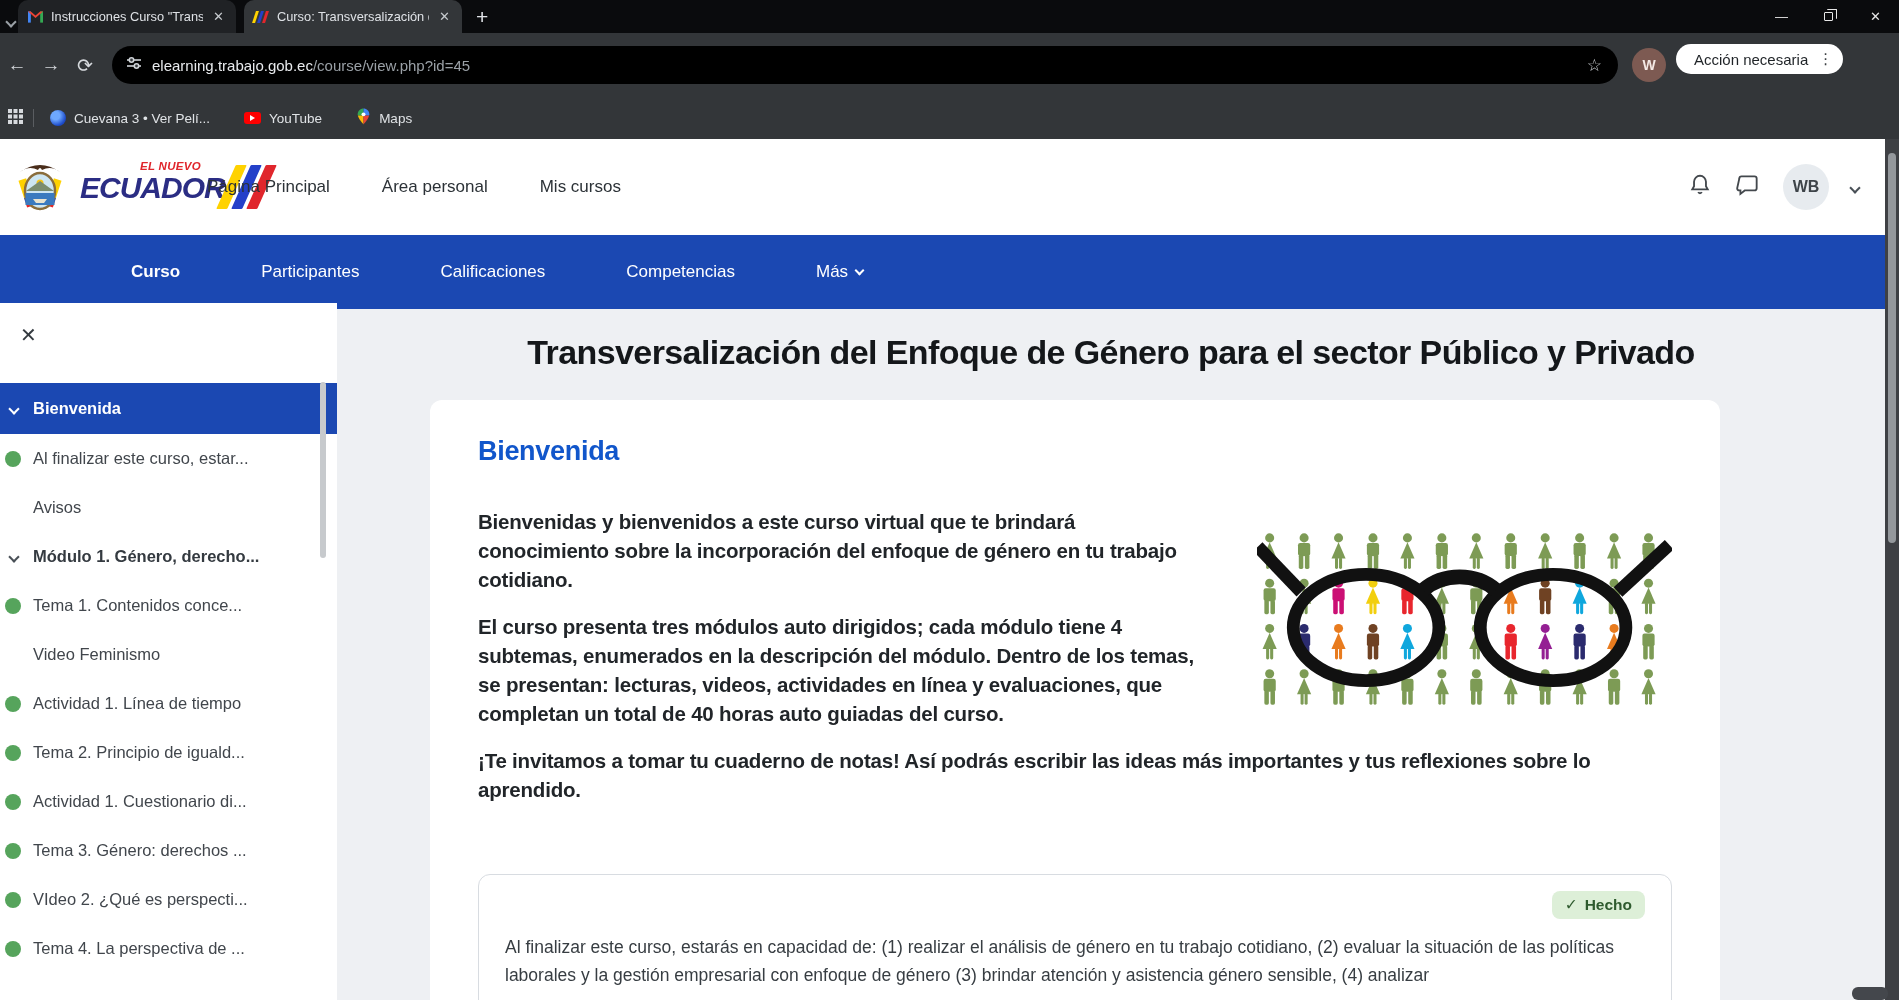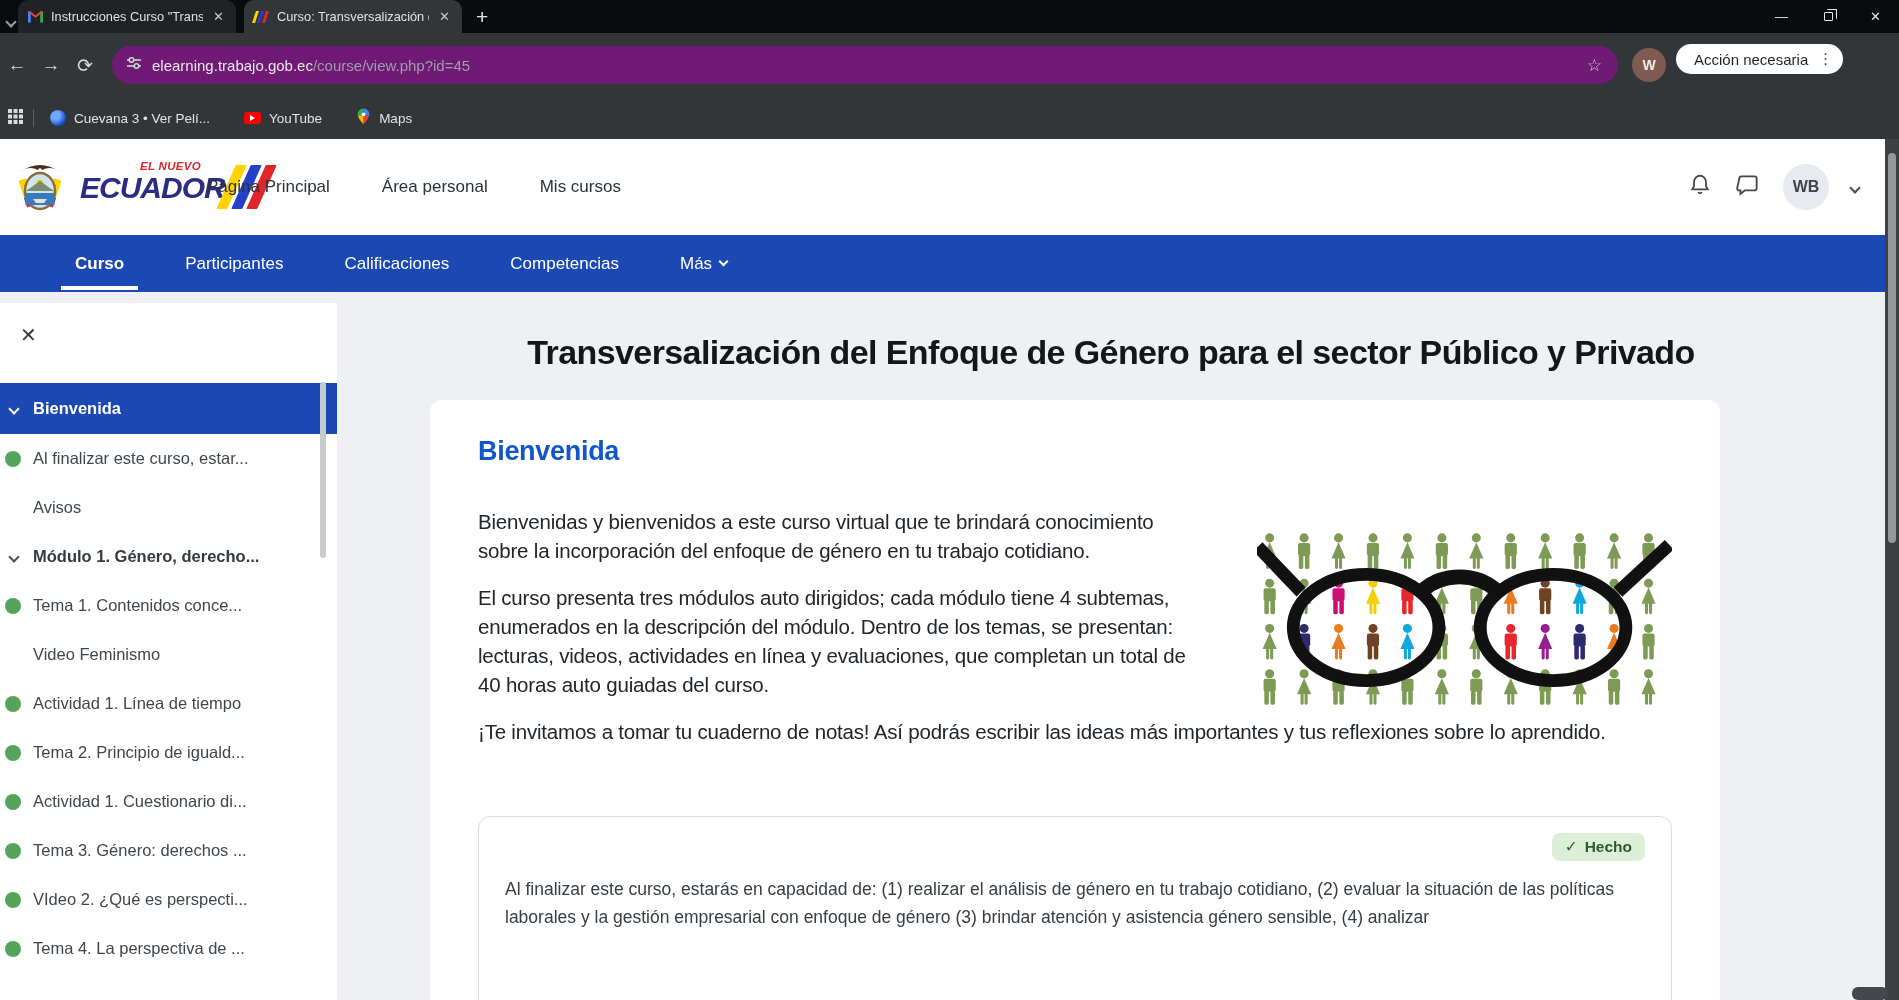--- a/index.html
+++ b/index.html
@@ -18,21 +18,21 @@
   .newtab{color:#dfe2e6;font-size:21px;margin:0 0 4px 14px;}
   .fav{flex:0 0 auto;display:inline-flex;align-items:center;}
   .fav-stripes span{display:inline-block;width:3px;height:12px;margin-right:2px;transform:skewX(-18deg);}
   .wincontrols{position:absolute;right:0;top:0;height:33px;display:flex;}
   .winbtn{width:47px;height:33px;display:flex;align-items:center;justify-content:center;color:#e8e8e8;font-size:13px;}
   .maxbox{width:9px;height:9px;border:1.3px solid #e8e8e8;border-radius:1px;position:relative;}
   .maxbox:before{content:"";position:absolute;left:2px;top:-4px;width:9px;height:9px;border:1.3px solid #e8e8e8;border-left:none;border-bottom:none;border-radius:1px;}
 
   .toolbar{position:absolute;left:0;top:33px;width:1899px;height:64px;background:#333639;display:flex;align-items:center;}
   .navic{color:#d6d9dd;font-size:19px;width:34px;text-align:center;}
-  .urlpill{position:absolute;left:112px;top:13px;width:1506px;height:38px;background:#701a75;border-radius:19px;display:flex;align-items:center;padding:0 14px;}
+  .urlpill{position:absolute;left:112px;top:13px;width:1506px;height:38px;background:#000000;border-radius:19px;display:flex;align-items:center;padding:0 14px;}
   .urldomain{color:#e8eaed;font-size:15px;margin-left:10px;}
   .urlpath{color:#9aa0a6;font-size:15px;}
   .urlstar{position:absolute;right:16px;color:#c9cdd1;font-size:17px;}
   .avatarW{position:absolute;left:1632px;top:15px;width:34px;height:34px;border-radius:50%;background:#7d5a52;color:#f4e9e5;
     font-size:14px;font-weight:bold;display:flex;align-items:center;justify-content:center;}
   .actionpill{position:absolute;left:1676px;top:11px;height:30px;background:#ffffff;border-radius:21px;display:flex;align-items:center;
     padding:0 10px 0 18px;font-size:15px;color:#1f2327;gap:10px;}
   .dots3{color:#3c4043;font-size:15px;letter-spacing:0;}
 
   .bookmarks{position:absolute;left:0;top:97px;width:1899px;height:42px;background:#333639;display:flex;align-items:center;font-size:13.5px;color:#e0e3e6;text-align:center;}
@@ -49,22 +49,22 @@
   .brand-tag{position:absolute;left:60px;top:3px;font-size:11.5px;font-weight:bold;font-style:italic;color:#e0262c;letter-spacing:.3px;}
   .brand-name{position:absolute;left:0;top:14px;font-size:30px;font-weight:900;font-style:italic;color:#2b2d84;letter-spacing:-1px;}
   .stripes{position:absolute;left:146px;top:8px;display:flex;gap:4px;}
   .stripes span{width:11px;height:44px;transform:skewX(-24deg);border-radius:1px;}
   .hnav{position:absolute;left:207px;top:0;height:96px;display:flex;align-items:center;gap:52px;font-size:17px;color:#2c3237;}
   .hright{position:absolute;right:40px;top:0;height:96px;display:flex;align-items:center;gap:22px;}
   .avatarWB{width:46px;height:46px;border-radius:50%;background:#e7ebef;color:#3e4449;font-weight:bold;font-size:16px;
     display:flex;align-items:center;justify-content:center;}
 
   
-  .coursebar{position:absolute;left:0;top:235px;width:1899px;height:57px;background:var(--accent,#1b48b2);
-    display:flex;align-items:stretch;padding-left:61px;gap:33px;}
+  .coursebar{position:absolute;left:0;top:235px;width:1899px;height:74px;background:var(--accent,#1b48b2);
+    display:flex;align-items:stretch;padding-left:117px;gap:53px;}
   .cnav{display:flex;align-items:center;padding:0 14px;color:#fff;font-size:17px;position:relative;}
   .cnav.active{font-weight:bold;}
   .cnav.active:after{content:"";position:absolute;left:0;right:0;bottom:2px;height:4px;background:#fff;}
   .cnav .chev{border-color:#fff;width:7px;height:7px;margin-left:8px;margin-top:-4px;}
 
   
   .drawer{position:absolute;left:0;top:303px;width:337px;height:697px;background:#ffffff;}
   .drawer-close{position:absolute;left:20px;top:22px;font-size:20px;color:#343a40;line-height:1;}
   .sblist{position:absolute;left:0;top:80px;width:337px;}
   .sbrow{height:49px;display:flex;align-items:center;padding-left:33px;position:relative;font-size:16.5px;color:#41464c;}
@@ -74,21 +74,21 @@
   .sbrow.selected .chev{border-color:#fff;}
   .dot{position:absolute;left:5px;width:16px;height:16px;border-radius:50%;background:var(--dot,#56a45c);}
   .sbscroll{position:absolute;left:320px;top:79px;width:6px;height:176px;background:#c7cacd;border-radius:3px;}
 
   
   .content{position:absolute;left:337px;top:303px;width:1548px;height:697px;}
   .pagetitle{margin:0;padding:0 40px;text-align:center;position:absolute;left:0;right:0;top:27px;
     font-size:34px;line-height:44px;font-weight:bold;color:#14171a;letter-spacing:-.6px;}
   .card{position:absolute;left:93px;top:97px;width:1290px;height:980px;background:#fff;border-radius:12px 12px 0 0;padding:36px 48px;}
   .welcome-h{margin:0 0 40px 0;font-size:27px;font-weight:bold;color:var(--link,#1156cb);letter-spacing:-.3px;}
-  .card p{margin:16px 0 18px 0;font-size:20.5px;line-height:29px;font-weight:normal;color:#212529;letter-spacing:-.2px;}
+  .card p{margin:16px 0 18px 0;font-size:20.5px;line-height:29px;font-weight:bold;color:#212529;letter-spacing:-.2px;}
   .figwrap{float:right;width:415px;height:185px;margin:24px 0 0 55px;}
   .activity{clear:both;margin-top:70px;border:1px solid #d8dce1;border-radius:12px;padding:16px 26px;height:220px;}
   .badge-row{display:flex;justify-content:flex-end;}
   .done-pill{background:var(--done-bg,#ddefd8);border-radius:8px;padding:5px 13px;font-size:15.5px;font-weight:bold;
     color:var(--done-tx,#2f5b2f);display:flex;align-items:center;gap:7px;}
   .done-check{font-weight:normal;}
   .activity-text{margin-top:14px;font-size:17.5px;line-height:28px;font-weight:normal;color:#373d42;letter-spacing:0;}
 
   
   .pagescroll{position:absolute;left:1885px;top:139px;width:14px;height:861px;background:#3e4044;}

